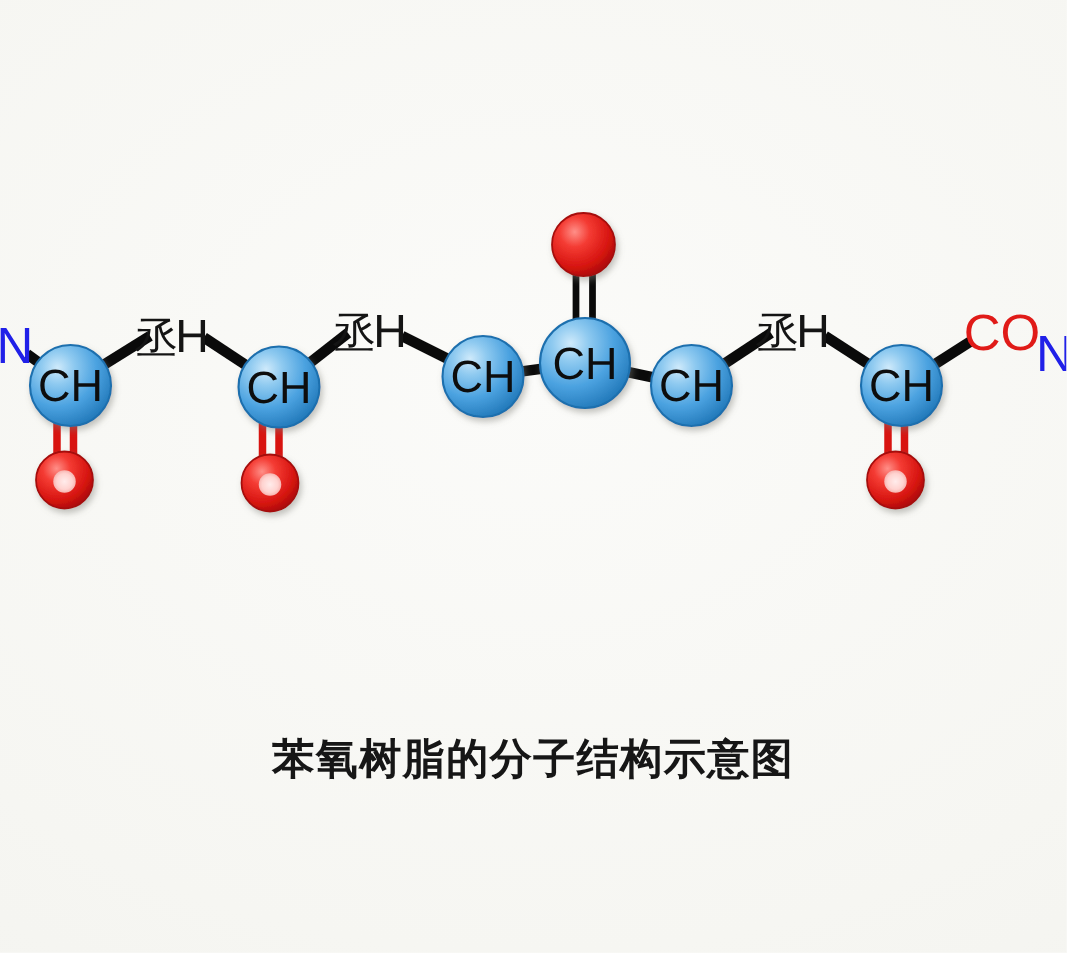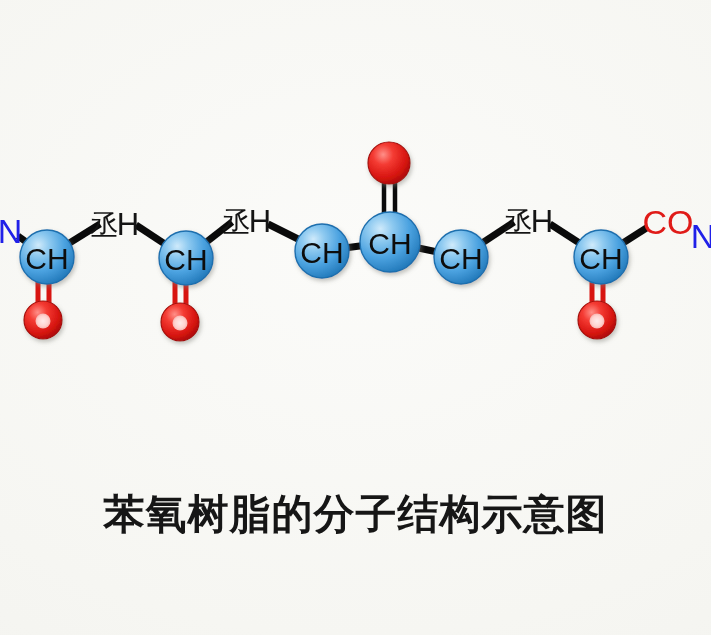--- a/index.html
+++ b/index.html
@@ -28,21 +28,21 @@
     height: 460px;
     display: block;
   }
   #caption {
     position: absolute;
     left: 0;
     right: 0;
     top: 487px;
     text-align: center;
     font-family: "DejaVu Serif", "Liberation Serif", serif;
-    font-size: 41px;
+    font-size: 28px;
     font-weight: bold;
     color: #161616;
     letter-spacing: 1px;
     white-space: nowrap;
   }
   .node-label {
     font-family: "Liberation Sans", sans-serif;
     font-size: 30px;
     font-weight: 400;
     fill: #0d0d0d;

